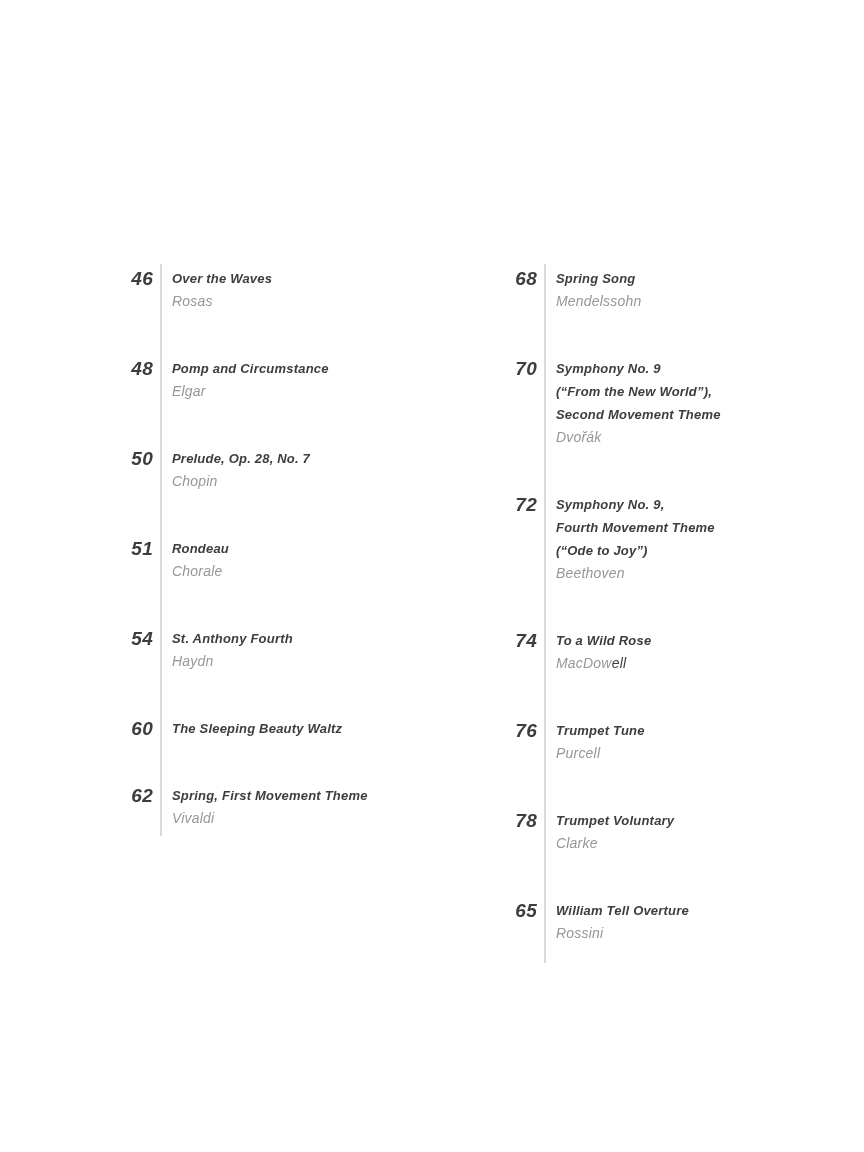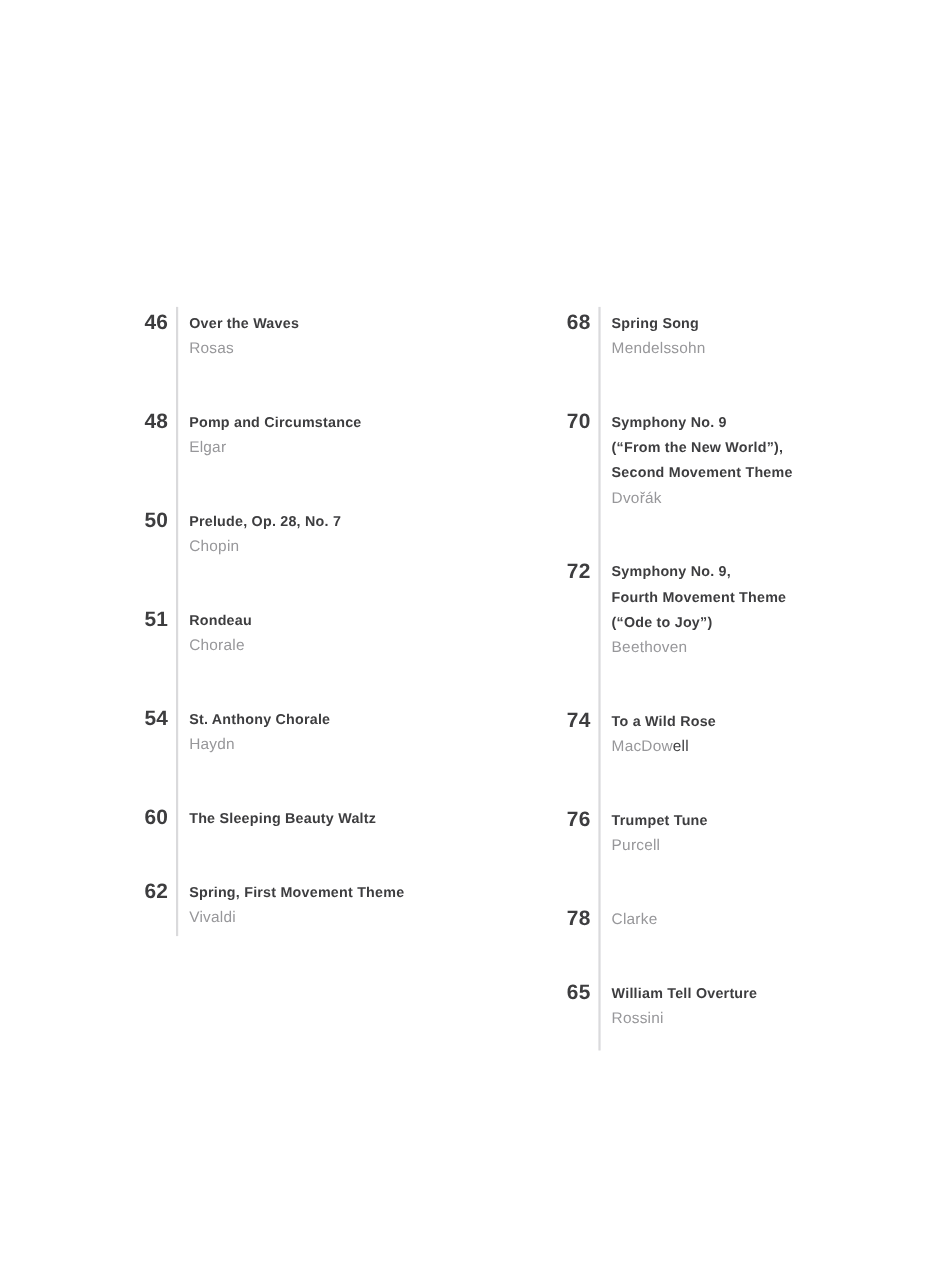--- a/index.html
+++ b/index.html
@@ -9,24 +9,25 @@
   body {
     width: 864px;
     height: 1152px;
     background: #ffffff;
     position: relative;
     font-family: "Liberation Sans", "DejaVu Sans", sans-serif;
     overflow: hidden;
   }
   .toc-column {
     position: absolute;
-    top: 282px;
+    top: 267px;
     display: flex;
     flex-direction: column;
     gap: 44px;
+    font-style: italic;
   }
   .col-left  { left: 120px; }
   .col-right { left: 504px; justify-content: center; }
   .divider {
     position: absolute;
     left: 40px;
     top: -3px;
     width: 2px;
     background: var(--divider, #dadadc);
   }
@@ -97,21 +98,21 @@
     <div class="num">51</div>
     <div class="body">
       <div class="title-line">Rondeau</div>
       <div class="composer">Chorale</div>
     </div>
   </div>
 
   <div class="entry">
     <div class="num">54</div>
     <div class="body">
-      <div class="title-line">St. Anthony Chorale</div>
+      <div class="title-line">St. Anthony Fourth</div>
       <div class="composer">Haydn</div>
     </div>
   </div>
 
   <div class="entry">
     <div class="num">60</div>
     <div class="body">
       <div class="title-line">The Sleeping Beauty Waltz</div>
     </div>
   </div>
@@ -169,20 +170,21 @@
     <div class="num">76</div>
     <div class="body">
       <div class="title-line">Trumpet Tune</div>
       <div class="composer">Purcell</div>
     </div>
   </div>
 
   <div class="entry">
     <div class="num">78</div>
     <div class="body">
+      <div class="title-line">Trumpet Voluntary</div>
       <div class="composer">Clarke</div>
     </div>
   </div>
 
   <div class="entry">
     <div class="num">65</div>
     <div class="body">
       <div class="title-line">William Tell Overture</div>
       <div class="composer">Rossini</div>
     </div>

